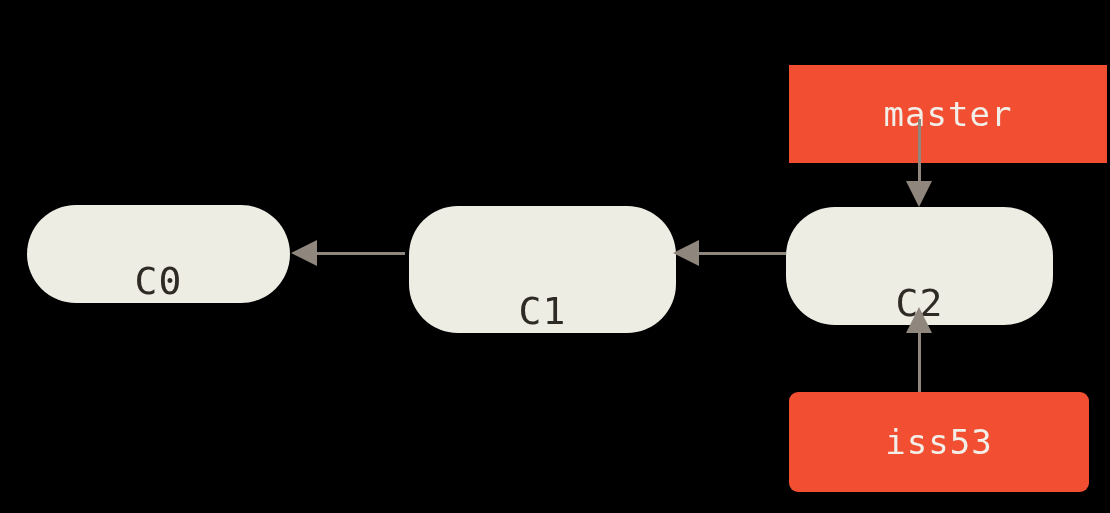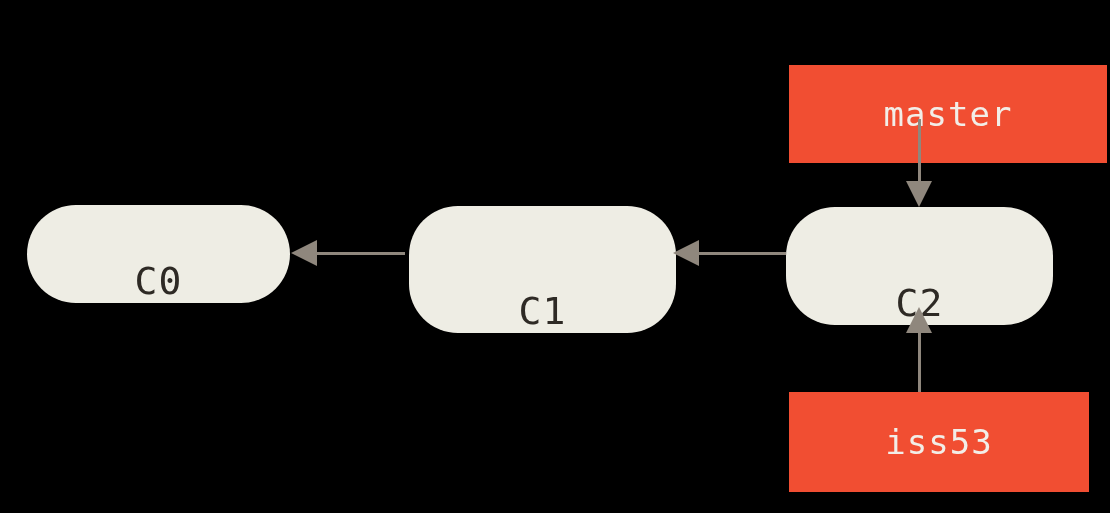--- a/index.html
+++ b/index.html
@@ -33,21 +33,21 @@
     align-items: center;
     justify-content: center;
     color: var(--branch-text, #F2EEE8);
     font-size: 34px;
     letter-spacing: 1px;
   }
   .node-c0 { left: 27px;  top: 205px; width: 263px; height: 98px; }
   .node-c1 { left: 409px; top: 206px; width: 267px; height: 127px; }
   .node-c2 { left: 786px; top: 207px; width: 267px; height: 118px; }
   .label-master { left: 789px; top: 21px;  width: 318px; height: 98px; margin-top: 44px; }
-  .label-iss53  { left: 789px; top: 392px; width: 300px; height: 100px; }
+  .label-iss53  { left: 789px; top: 392px; width: 300px; height: 100px; border-radius: 9px; }
 
   .stem-h {
     position: absolute;
     height: 3px;
     background: var(--arrow, #8F877D);
   }
   .stem-v {
     position: absolute;
     width: 3px;
     background: var(--arrow, #8F877D);

